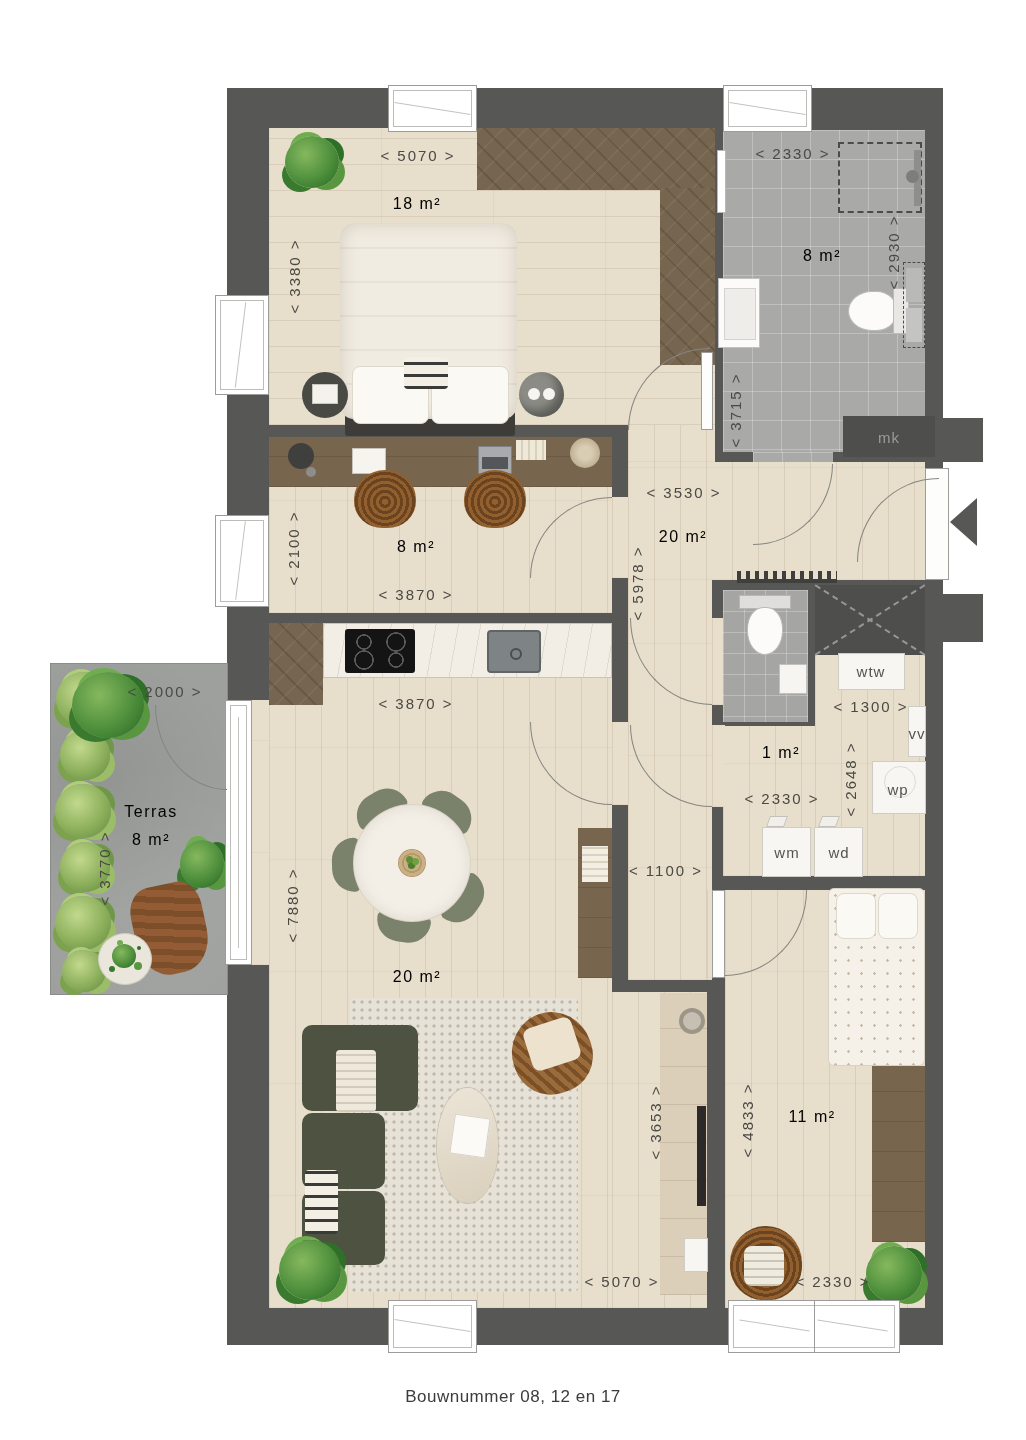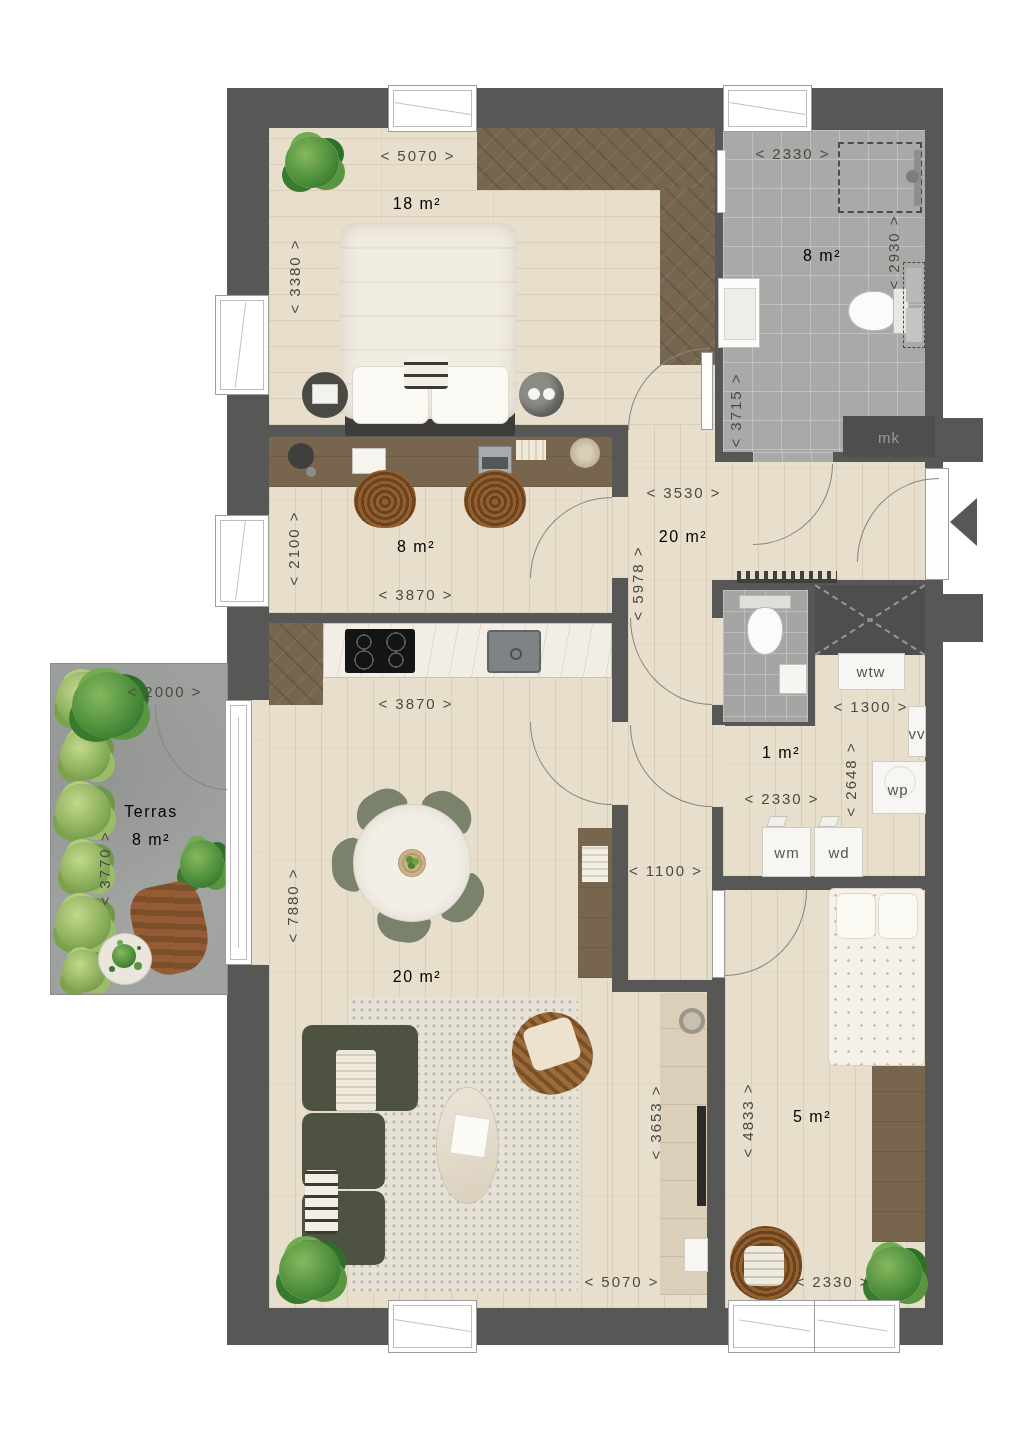--- a/index.html
+++ b/index.html
@@ -293,25 +293,26 @@
   <div class="dim v" style="left:747px;top:1120px;">&lt; 4833 &gt;</div>
   <div class="dim" style="left:622px;top:1281px;">&lt; 5070 &gt;</div>
   <div class="dim" style="left:833px;top:1281px;">&lt; 2330 &gt;</div>
 
   <div class="area" style="left:417px;top:204px;">18 m²</div>
   <div class="area" style="left:822px;top:256px;">8 m²</div>
   <div class="area" style="left:683px;top:537px;">20 m²</div>
   <div class="area" style="left:416px;top:547px;">8 m²</div>
   <div class="area" style="left:781px;top:753px;">1 m²</div>
   <div class="area" style="left:417px;top:977px;">20 m²</div>
-  <div class="area" style="left:812px;top:1117px;">5 m²</div>
+  <div class="area" style="left:812px;top:1117px;">11 m²</div>
   <div class="area" style="left:151px;top:812px;">Terras</div>
   <div class="area" style="left:151px;top:840px;">8 m²</div>
 
   <div class="fix ondark" style="left:889px;top:437px;">mk</div>
   <div class="fix" style="left:871px;top:671px;">wtw</div>
   <div class="fix" style="left:917px;top:733px;">vv</div>
   <div class="fix" style="left:898px;top:789px;">wp</div>
   <div class="fix" style="left:787px;top:852px;">wm</div>
   <div class="fix" style="left:839px;top:852px;">wd</div>
 
+  <div class="caption" style="top:1385px;">Bouwnummer 08, 12 en 17</div>
 
 </div>
 
 </body></html>

